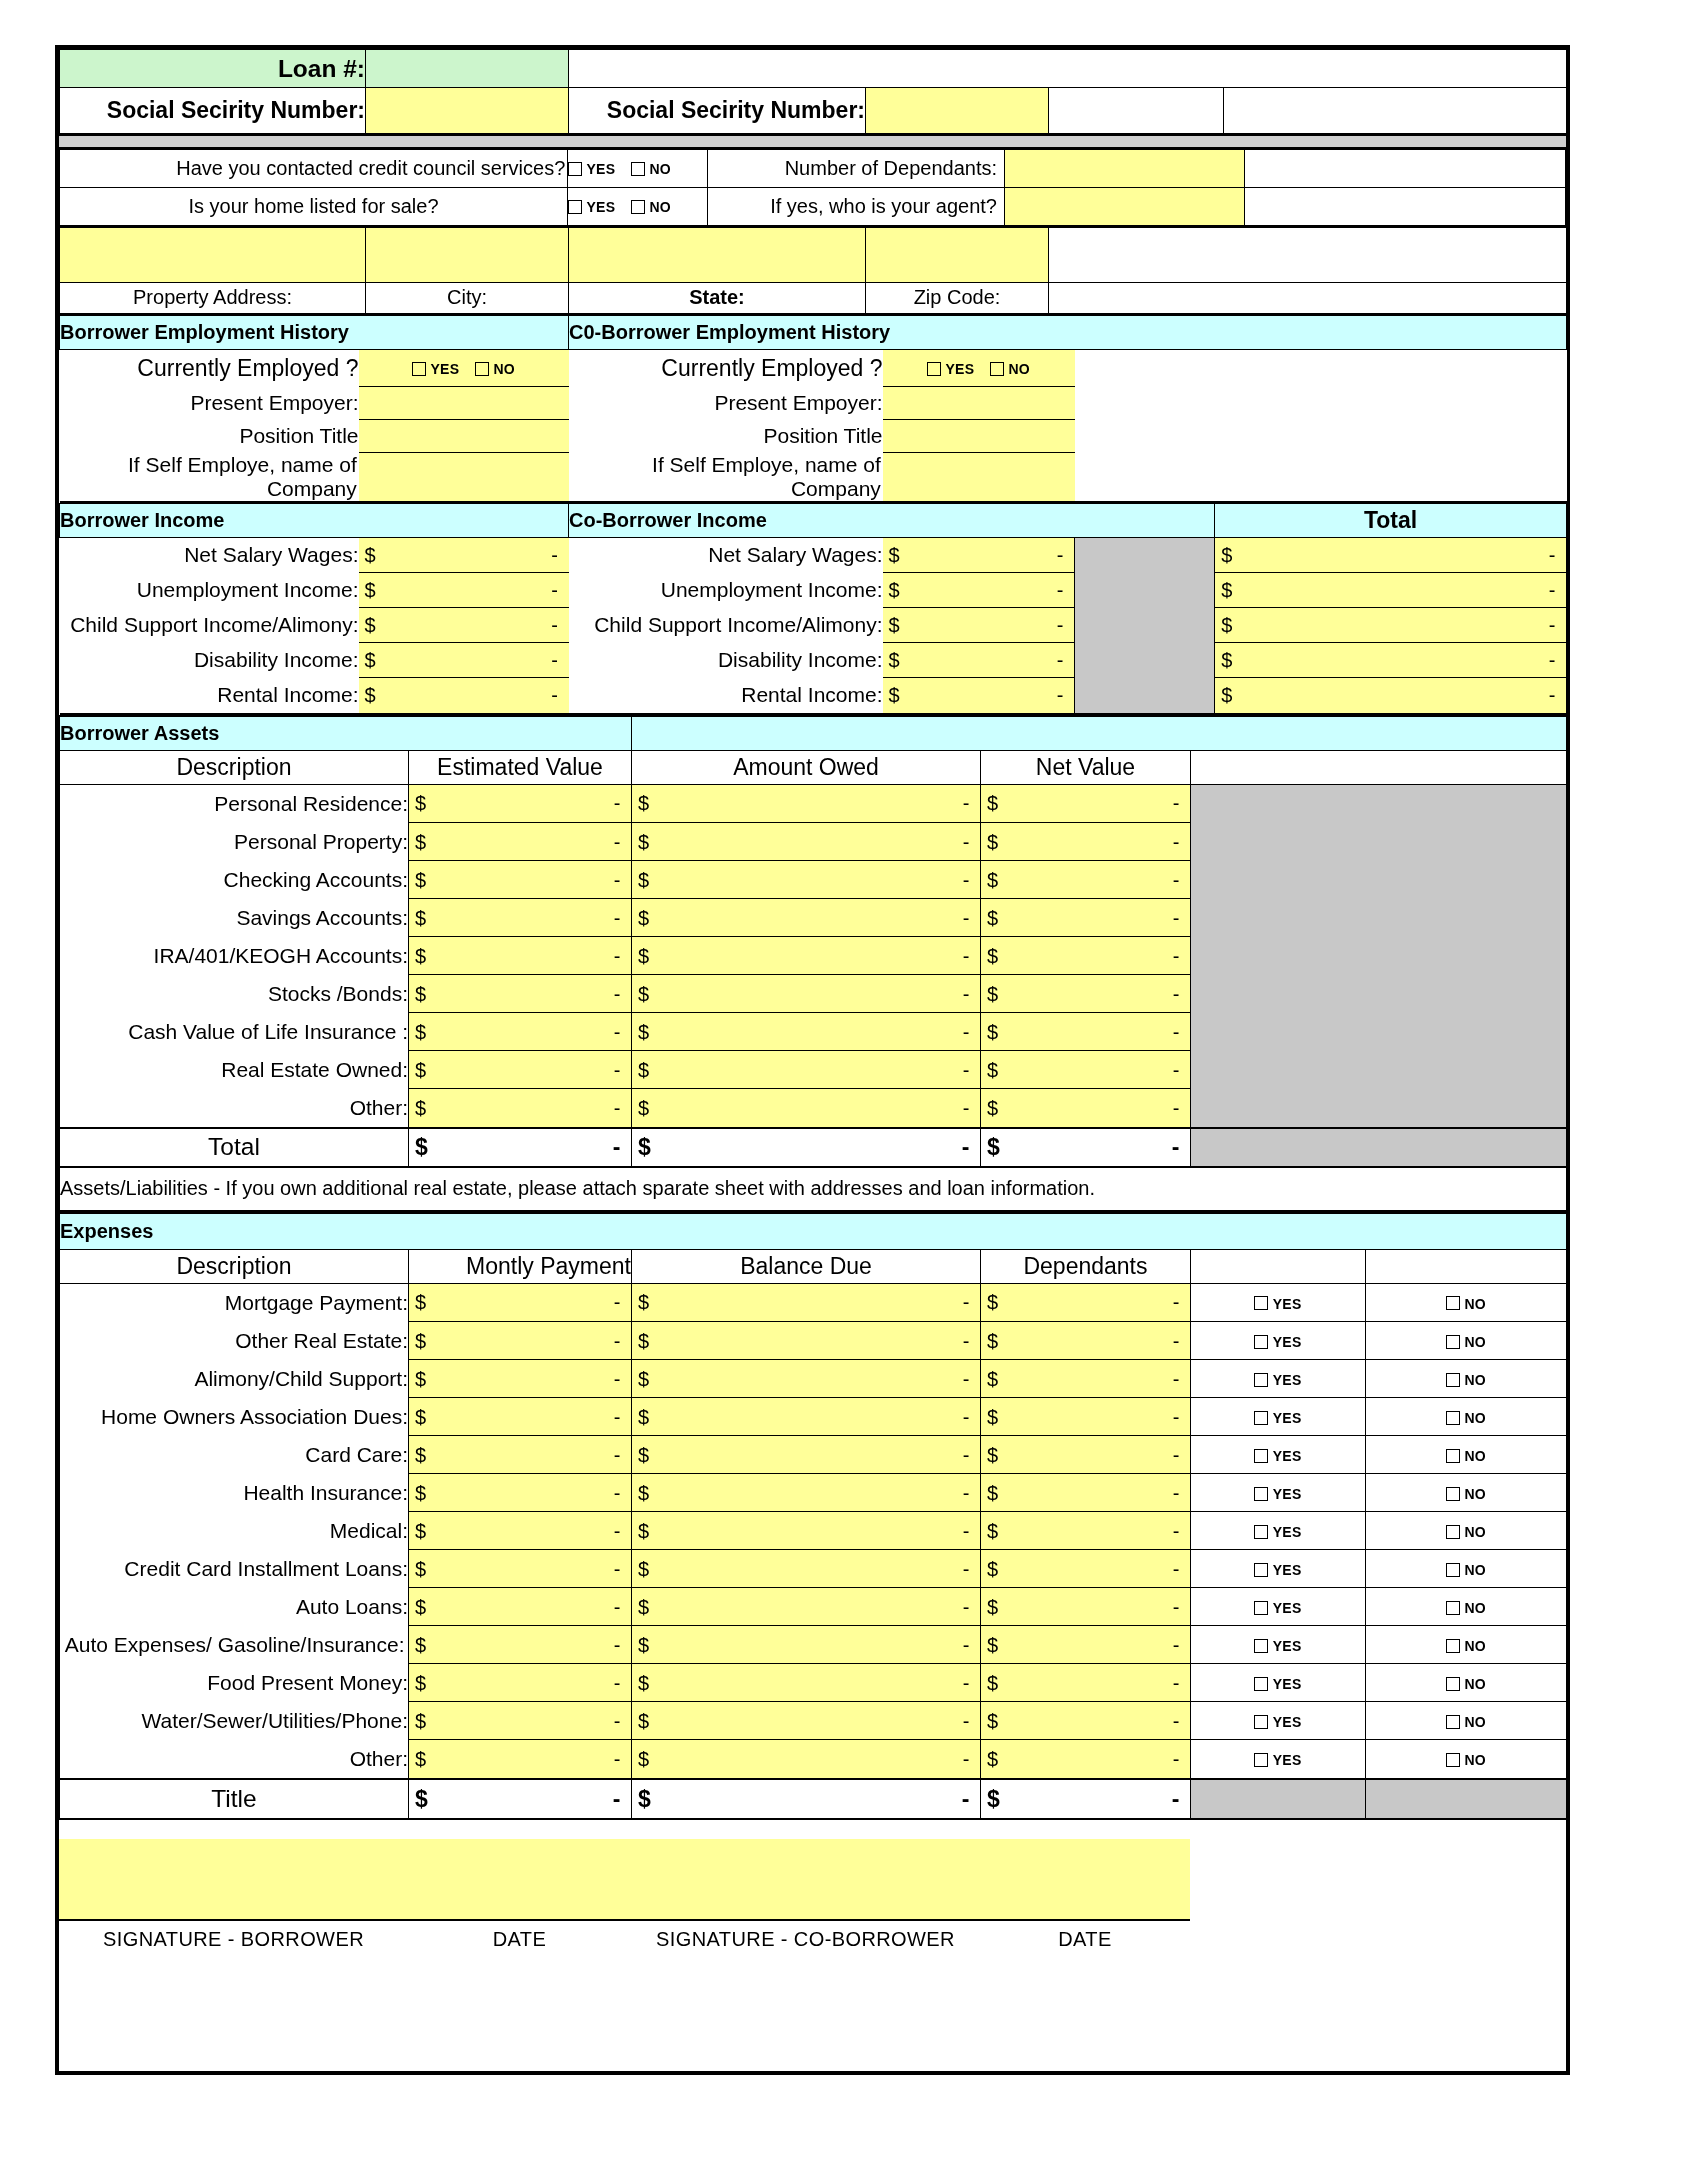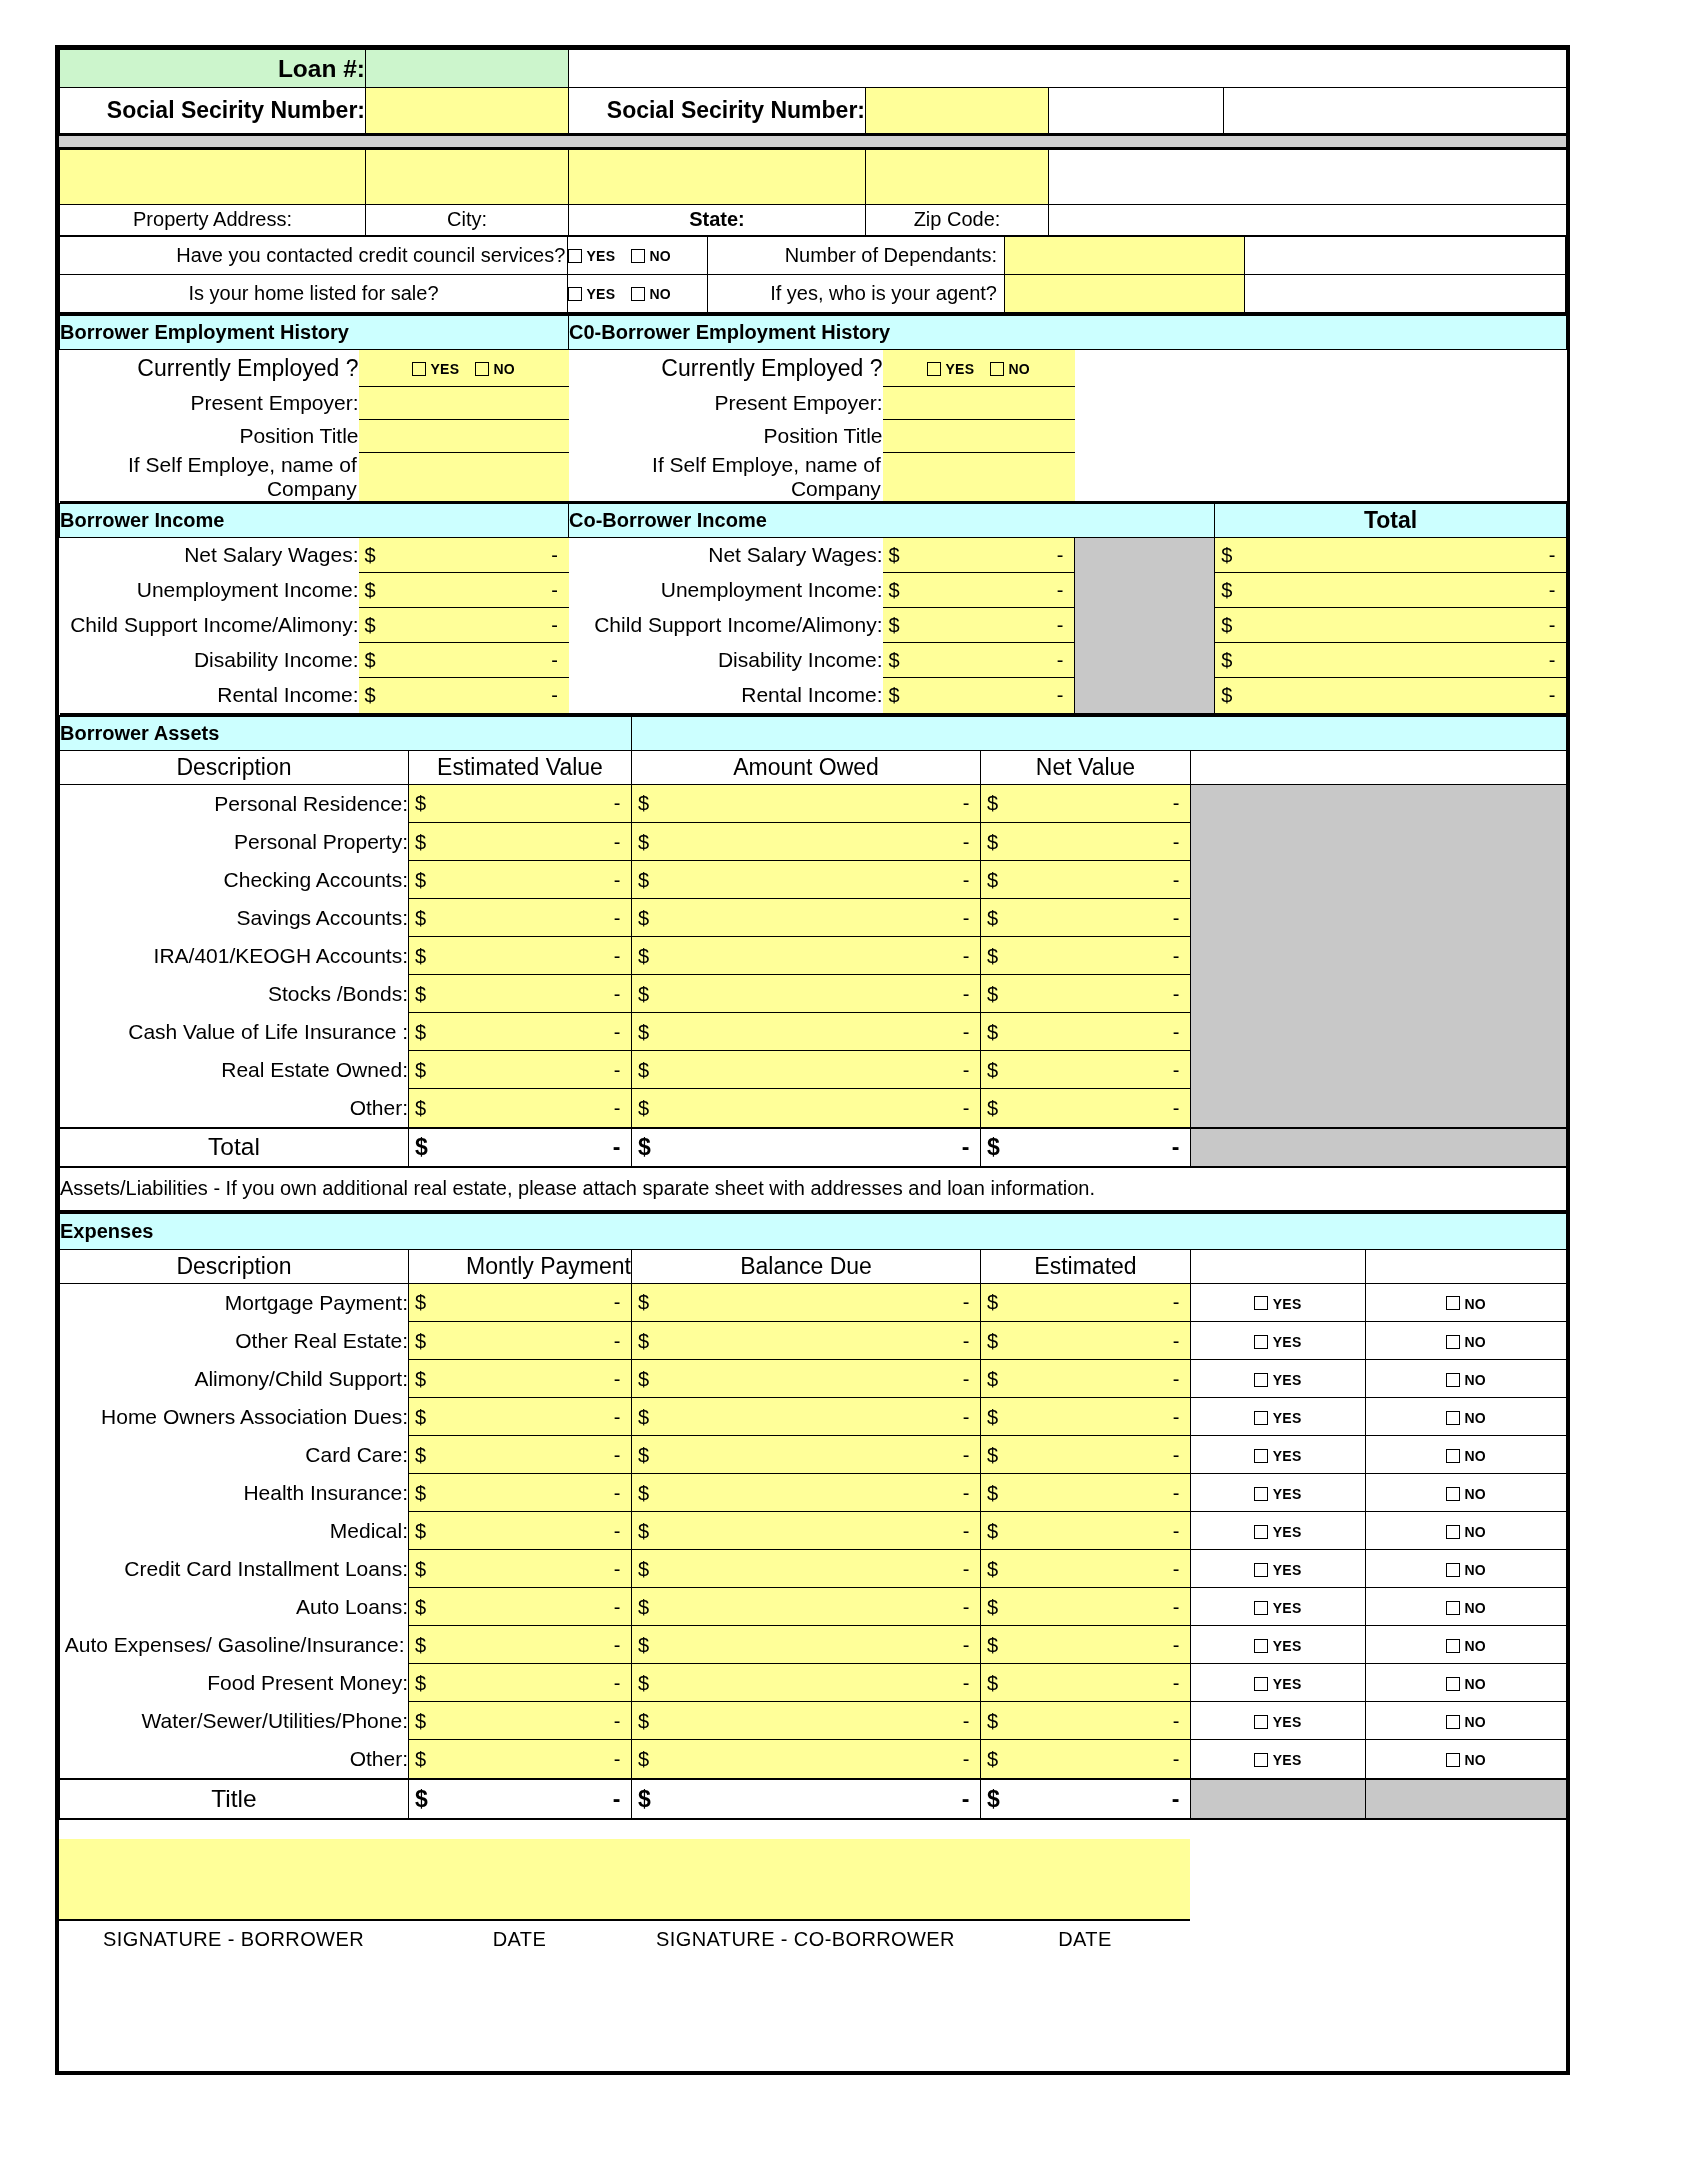--- a/index.html
+++ b/index.html
@@ -145,20 +145,50 @@
           <td class="yellow"></td>
           <td class="white r b" style="font-size:23px;">Social Secirity Number:</td>
           <td class="yellow"></td>
           <td class="white"></td>
           <td class="white"></td>
         </tr>
       </tbody>
         </table>
 
       <div class="sep-bar"></div>
+
+      <table class="grid" style="border-bottom:2.6px solid #000;">
+        <colgroup>
+          <col style="width:508px">
+            <col style="width:140px">
+          <col style="width:297px">
+            <col style="width:240px">
+            <col style="width:321px">
+        </colgroup>
+        <tbody>
+            <tr class="q-row">
+          <td class="white r" style="height:37px;padding-right:1.7px;">Have you contacted credit council services?</td>
+          <td class="white l">
+            <span class="cbwrap"><span class="cb"></span><span class="cbl">YES</span></span><span class="cbwrap"><span class="cb"></span><span class="cbl">NO</span></span>
+          </td>
+          <td class="white r" style="padding-right:7px;">Number of Dependants:</td>
+          <td class="yellow underline-field"></td>
+          <td class="white"></td>
+        </tr>
+        <tr class="q-row">
+          <td class="white c" style="height:37px;">Is your home listed for sale?</td>
+          <td class="white l">
+            <span class="cbwrap"><span class="cb"></span><span class="cbl">YES</span></span><span class="cbwrap"><span class="cb"></span><span class="cbl">NO</span></span>
+          </td>
+          <td class="white r" style="padding-right:7px;">If yes, who is your agent?</td>
+          <td class="yellow underline-field"></td>
+          <td class="white"></td>
+        </tr>
+      </tbody>
+        </table>
 
       <table class="grid">
         <colgroup>
           <col style="width:306px">
             <col style="width:203px">
           <col style="width:297px">
             <col style="width:183px">
           <col style="width:518px">
         </colgroup>
         <tbody>
@@ -174,50 +204,20 @@
           <td class="white c">City:</td>
           <td class="white c b">State:</td>
           <td class="white c">Zip Code:</td>
           <td class="white"></td>
         </tr>
       </tbody>
         </table>
 
       <table class="grid" style="border-bottom:2.6px solid #000;">
         <colgroup>
-          <col style="width:508px">
-            <col style="width:140px">
-          <col style="width:297px">
-            <col style="width:240px">
-            <col style="width:321px">
-        </colgroup>
-        <tbody>
-            <tr class="q-row">
-          <td class="white r" style="height:37px;padding-right:1.7px;">Have you contacted credit council services?</td>
-          <td class="white l">
-            <span class="cbwrap"><span class="cb"></span><span class="cbl">YES</span></span><span class="cbwrap"><span class="cb"></span><span class="cbl">NO</span></span>
-          </td>
-          <td class="white r" style="padding-right:7px;">Number of Dependants:</td>
-          <td class="yellow underline-field"></td>
-          <td class="white"></td>
-        </tr>
-        <tr class="q-row">
-          <td class="white c" style="height:37px;">Is your home listed for sale?</td>
-          <td class="white l">
-            <span class="cbwrap"><span class="cb"></span><span class="cbl">YES</span></span><span class="cbwrap"><span class="cb"></span><span class="cbl">NO</span></span>
-          </td>
-          <td class="white r" style="padding-right:7px;">If yes, who is your agent?</td>
-          <td class="yellow underline-field"></td>
-          <td class="white"></td>
-        </tr>
-      </tbody>
-        </table>
-
-      <table class="grid" style="border-bottom:2.6px solid #000;">
-        <colgroup>
           <col style="width:299px">
             <col style="width:210px">
           <col style="width:314px">
             <col style="width:192px">
             <col style="width:492px">
         </colgroup>
         <tbody>
             <tr>
           <td class="sec-head" colspan="2" style="height:33px;border-top:2.6px solid #000;margin-left:19px;">Borrower Employment History</td>
           <td class="sec-head" colspan="3" style="border-top:2.6px solid #000;">C0-Borrower Employment History</td>
@@ -654,21 +654,21 @@
             <col style="width:201px">
         </colgroup>
         <tbody>
             <tr>
           <td class="sec-head" colspan="6" style="height:35px;border-top:2.6px solid #000;">Expenses</td>
         </tr>
         <tr>
           <td class="white c" style="height:33px;font-size:23px;">Description</td>
           <td class="white c" style="font-size:23px;text-align:right;">Montly Payment</td>
           <td class="white c" style="font-size:23px;">Balance Due</td>
-          <td class="white c" style="font-size:23px;">Estimated</td>
+          <td class="white c" style="font-size:23px;">Dependants</td>
           <td class="white"></td>
           <td class="white"></td>
         </tr>
 
         <tr>
           <td class="white r" style="height:38px;font-size:21px;border-top:none;border-bottom:none;">Mortgage Payment:</td>
           <td class="yellow underline-field" style="border-top:none;">
                 <span class="money">
                   <span class="d">$</span>
                   <span class="v">-</span>

